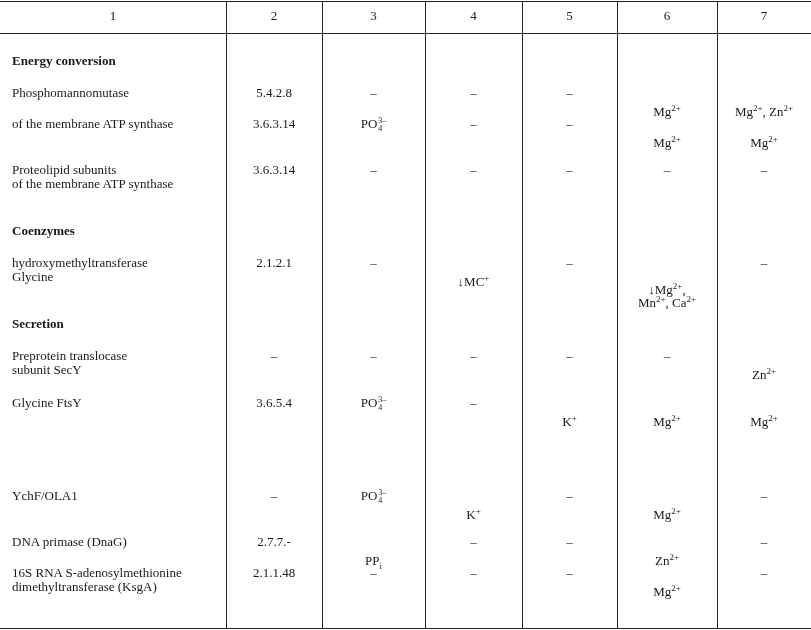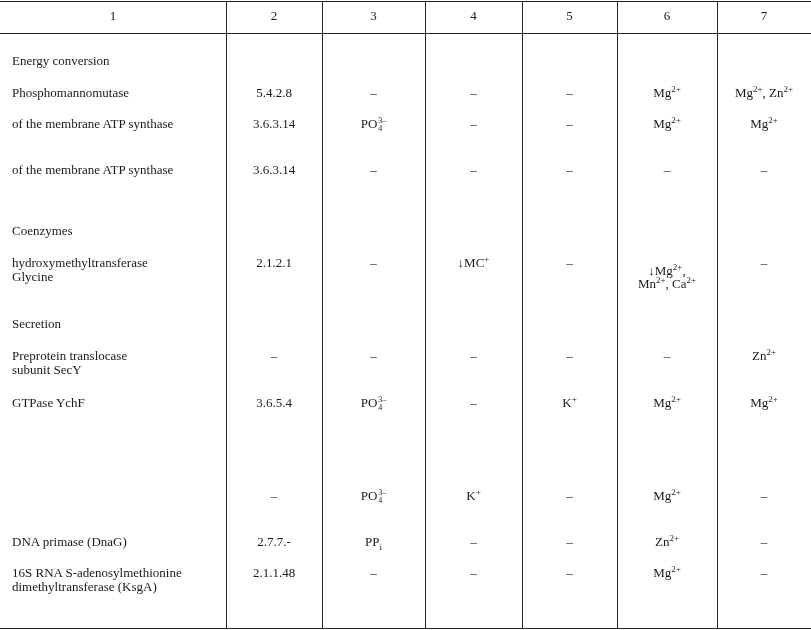--- a/index.html
+++ b/index.html
@@ -7,24 +7,24 @@
       width: 811px; height: 630px; position: relative; overflow: hidden;
       font-family: "Liberation Serif", "DejaVu Serif", serif;
       color: #1a1a1a; font-size: 13px;
     }
     .tbl { position: absolute; left: 0; top: 0; width: 811px; height: 630px; }
     .hline { position: absolute; left: 0; width: 811px; height: 1px; background: #222; }
     .vline { position: absolute; top: 1px; width: 1px; height: 628px; background: #222; }
     .hdr { position: absolute; top: 1px; height: 32px; line-height: 30px; text-align: center; font-size: 13px; }
     .cell { position: absolute; line-height: 14px; font-size: 13px; }
     .c1 { left: 12px; width: 210px; text-align: left; }
-    .section { font-weight: normal; }
+    .section { font-weight: bold; }
     .center { text-align: center; }
     sup, sub { font-size: 9px; line-height: 0; }
-    .ion { white-space: nowrap; }
+    .ion { white-space: nowrap; margin-top: 19px; }
     .phos { white-space: nowrap; }
     .phos .stack { display: inline-block; vertical-align: -3px; line-height: 8px; font-size: 8px; text-align: left; margin-left: 1px; }
     .phos .stack span { display: block; }
   </style>
 </head>
 <body>
 
 <div class="tbl">
 
   <div class="hline" style="top:1px"></div>
@@ -65,20 +65,21 @@
     <div class="cell center" style="top:117px;left:226px;width:96px">3.6.3.14</div>
     <div class="cell center phos" style="top:117px;left:322px;width:103px"><span>PO</span><span class="stack"><span>3–</span><span>4</span></span></div>
     <div class="cell center" style="top:117px;left:425px;width:97px">–</div>
     <div class="cell center" style="top:117px;left:522px;width:95px">–</div>
     <div class="cell center ion" style="top:117px;left:617px;width:100px"><span>Mg</span><sup>2+</sup></div>
     <div class="cell center ion" style="top:117px;left:717px;width:94px"><span>Mg</span><sup>2+</sup></div>
   </div>
 
   <div>
     <div class="cell c1" style="top:163px">
+        <div>Proteolipid subunits</div>
         <div>of the membrane ATP synthase</div>
       </div>
     <div class="cell center" style="top:163px;left:226px;width:96px">3.6.3.14</div>
     <div class="cell center" style="top:163px;left:322px;width:103px">–</div>
     <div class="cell center" style="top:163px;left:425px;width:97px">–</div>
     <div class="cell center" style="top:163px;left:522px;width:95px">–</div>
     <div class="cell center" style="top:163px;left:617px;width:100px">–</div>
     <div class="cell center" style="top:163px;left:717px;width:94px">–</div>
   </div>
 
@@ -110,33 +111,34 @@
     <div class="cell center" style="top:349px;left:226px;width:96px">–</div>
     <div class="cell center" style="top:349px;left:322px;width:103px">–</div>
     <div class="cell center" style="top:349px;left:425px;width:97px">–</div>
     <div class="cell center" style="top:349px;left:522px;width:95px">–</div>
     <div class="cell center" style="top:349px;left:617px;width:100px">–</div>
     <div class="cell center ion" style="top:349px;left:717px;width:94px"><span>Zn</span><sup>2+</sup></div>
   </div>
 
   <div>
     <div class="cell c1" style="top:396px">
-        <div>GTPase YchF</div>
+        <div>Glycine FtsY</div>
       </div>
     <div class="cell center" style="top:396px;left:226px;width:96px">3.6.5.4</div>
     <div class="cell center phos" style="top:396px;left:322px;width:103px"><span>PO</span><span class="stack"><span>3–</span><span>4</span></span></div>
     <div class="cell center" style="top:396px;left:425px;width:97px">–</div>
     <div class="cell center ion" style="top:396px;left:522px;width:95px"><span>K</span><sup>+</sup></div>
     <div class="cell center ion" style="top:396px;left:617px;width:100px"><span>Mg</span><sup>2+</sup></div>
     <div class="cell center ion" style="top:396px;left:717px;width:94px"><span>Mg</span><sup>2+</sup></div>
   </div>
 
 
   <div>
     <div class="cell c1" style="top:489px">
+        <div>YchF/OLA1</div>
       </div>
     <div class="cell center" style="top:489px;left:226px;width:96px">–</div>
     <div class="cell center phos" style="top:489px;left:322px;width:103px"><span>PO</span><span class="stack"><span>3–</span><span>4</span></span></div>
     <div class="cell center ion" style="top:489px;left:425px;width:97px"><span>K</span><sup>+</sup></div>
     <div class="cell center" style="top:489px;left:522px;width:95px">–</div>
     <div class="cell center ion" style="top:489px;left:617px;width:100px"><span>Mg</span><sup>2+</sup></div>
     <div class="cell center" style="top:489px;left:717px;width:94px">–</div>
   </div>
 
   <div>

